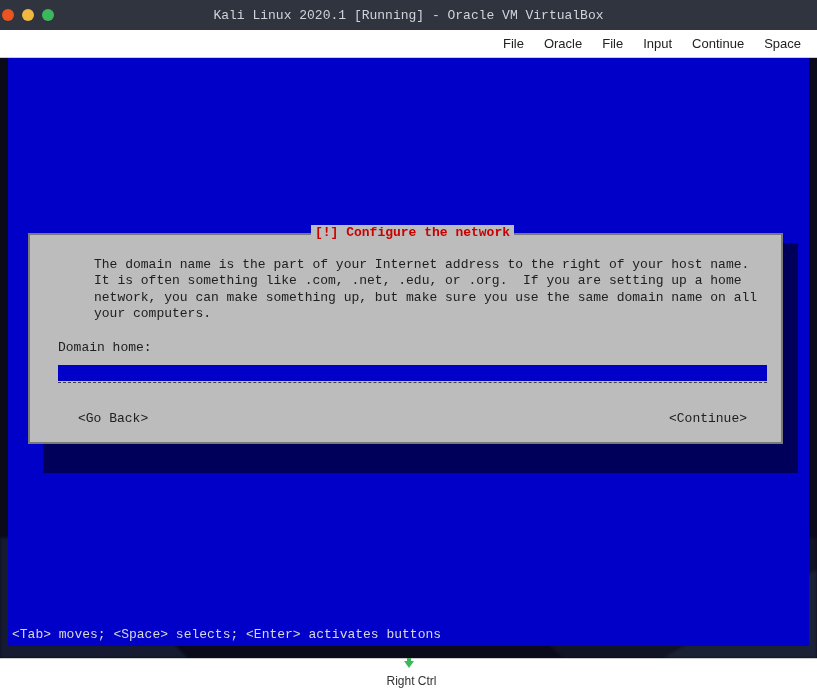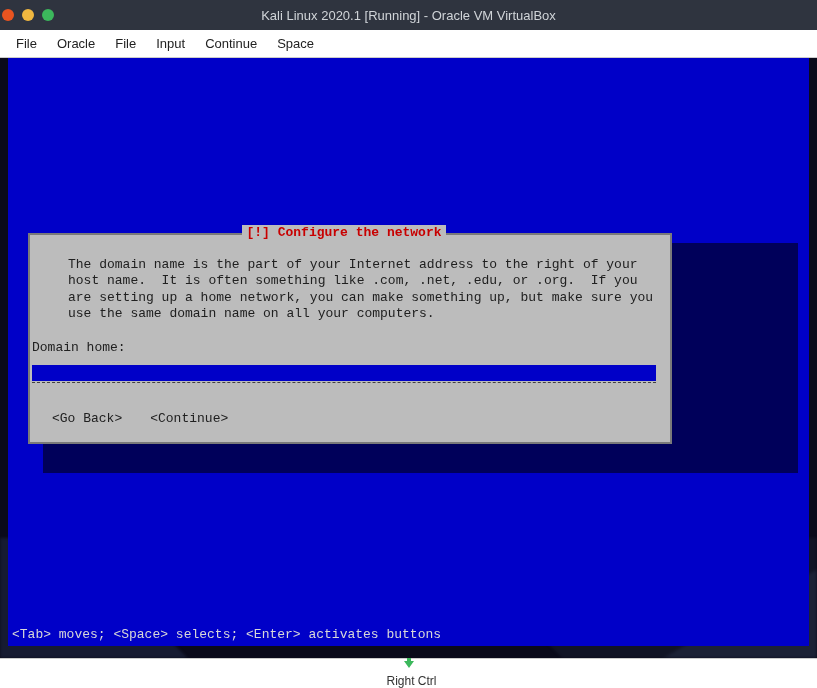--- a/index.html
+++ b/index.html
@@ -11,20 +11,21 @@
     overflow: hidden;
     position: relative;
   }
   .titlebar {
     height: 30px;
     background: #2f343f;
     display: flex;
     align-items: center;
     padding: 0 2px;
     position: relative;
+    font-family: Liberation Mono, monospace;
   }
   .window-controls {
     display: flex;
     gap: 8px;
     align-items: center;
   }
   .win-btn {
     width: 12px;
     height: 12px;
     border-radius: 50%;
@@ -43,20 +44,21 @@
   .menubar {
     height: 28px;
     background: #ffffff;
     display: flex;
     align-items: center;
     padding: 0 8px;
     gap: 4px;
     font-size: 13px;
     color: #222;
     border-bottom: 1px solid #ccc;
+    justify-content: flex-end;
   }
   .menubar span {
     padding: 2px 8px;
     cursor: default;
   }
   .vm-screen {
     position: relative;
     width: 817px;
     height: 600px;
     background: #0a0a1a;
@@ -92,24 +94,24 @@
     top: 185px;
     left: 35px;
     width: 755px;
     height: 230px;
     background: rgba(0,0,0,0.55);
   }
   .dialog-box {
     position: absolute;
     top: 175px;
     left: 20px;
-    width: 644px;
+    width: 755px;
     background: #bcbcbc;
     border: 2px solid #7a7a7a;
-    padding: 8px 14px 16px 2px;
+    padding: 8px 14px 16px 28px;
     font-family: "Courier New", monospace;
     font-size: 13px;
     color: #202020;
   }
   .dialog-title-row {
     position: relative;
     text-align: center;
     height: 14px;
     margin-top: -16px;
   }
@@ -146,20 +148,21 @@
     padding: 0 2px;
   }
   .dialog-input-underline {
     border-bottom: 1px dashed #404040;
     height: 1px;
     margin-top: 1px;
   }
   .dialog-buttons {
     margin-top: 28px;
     display: flex;
+    justify-content: space-between;
     padding: 0 20px 0 20px;
     gap: 28px;
   }
   .dialog-buttons span {
     color: #202020;
   }
   .hint-line {
     position: absolute;
     left: 4px;
     bottom: 4px;

